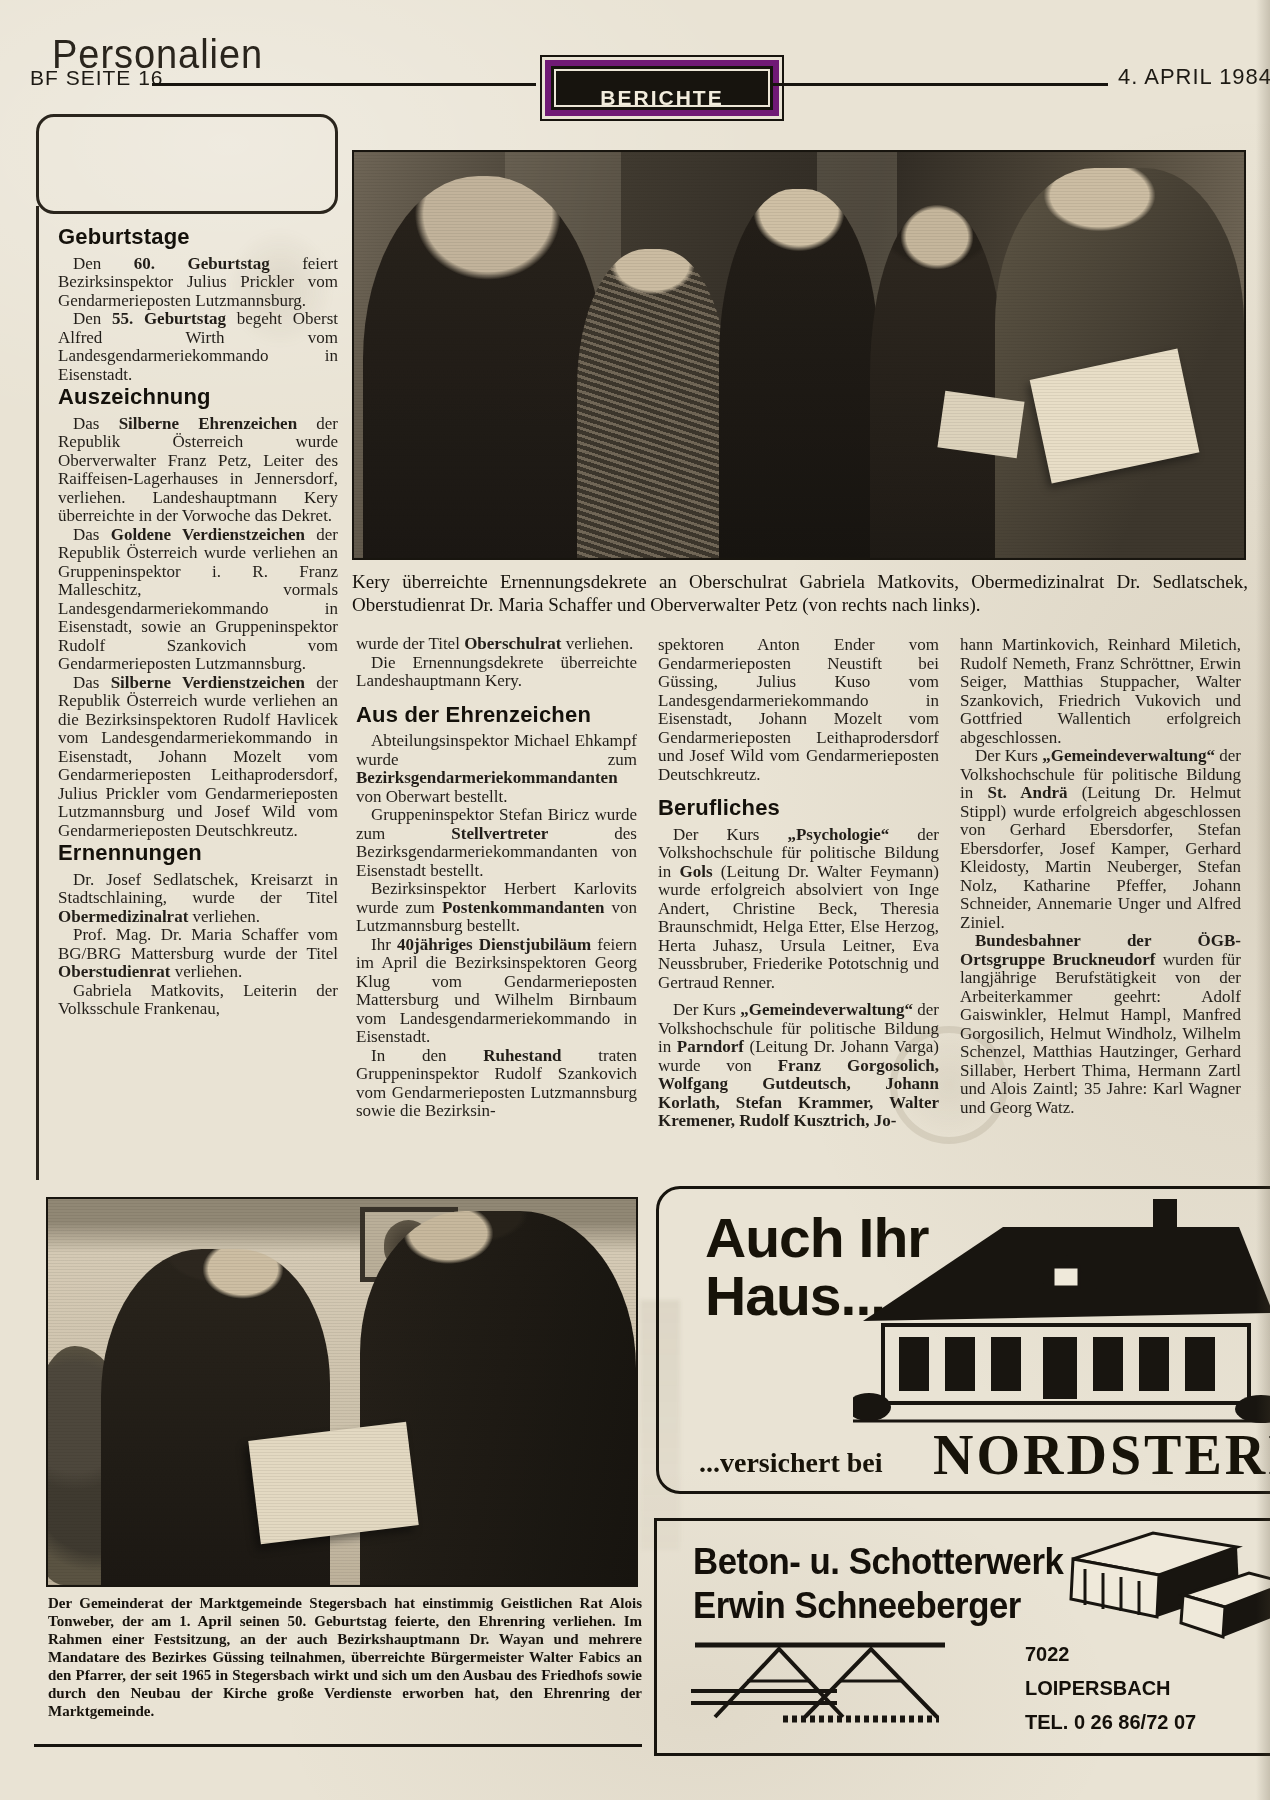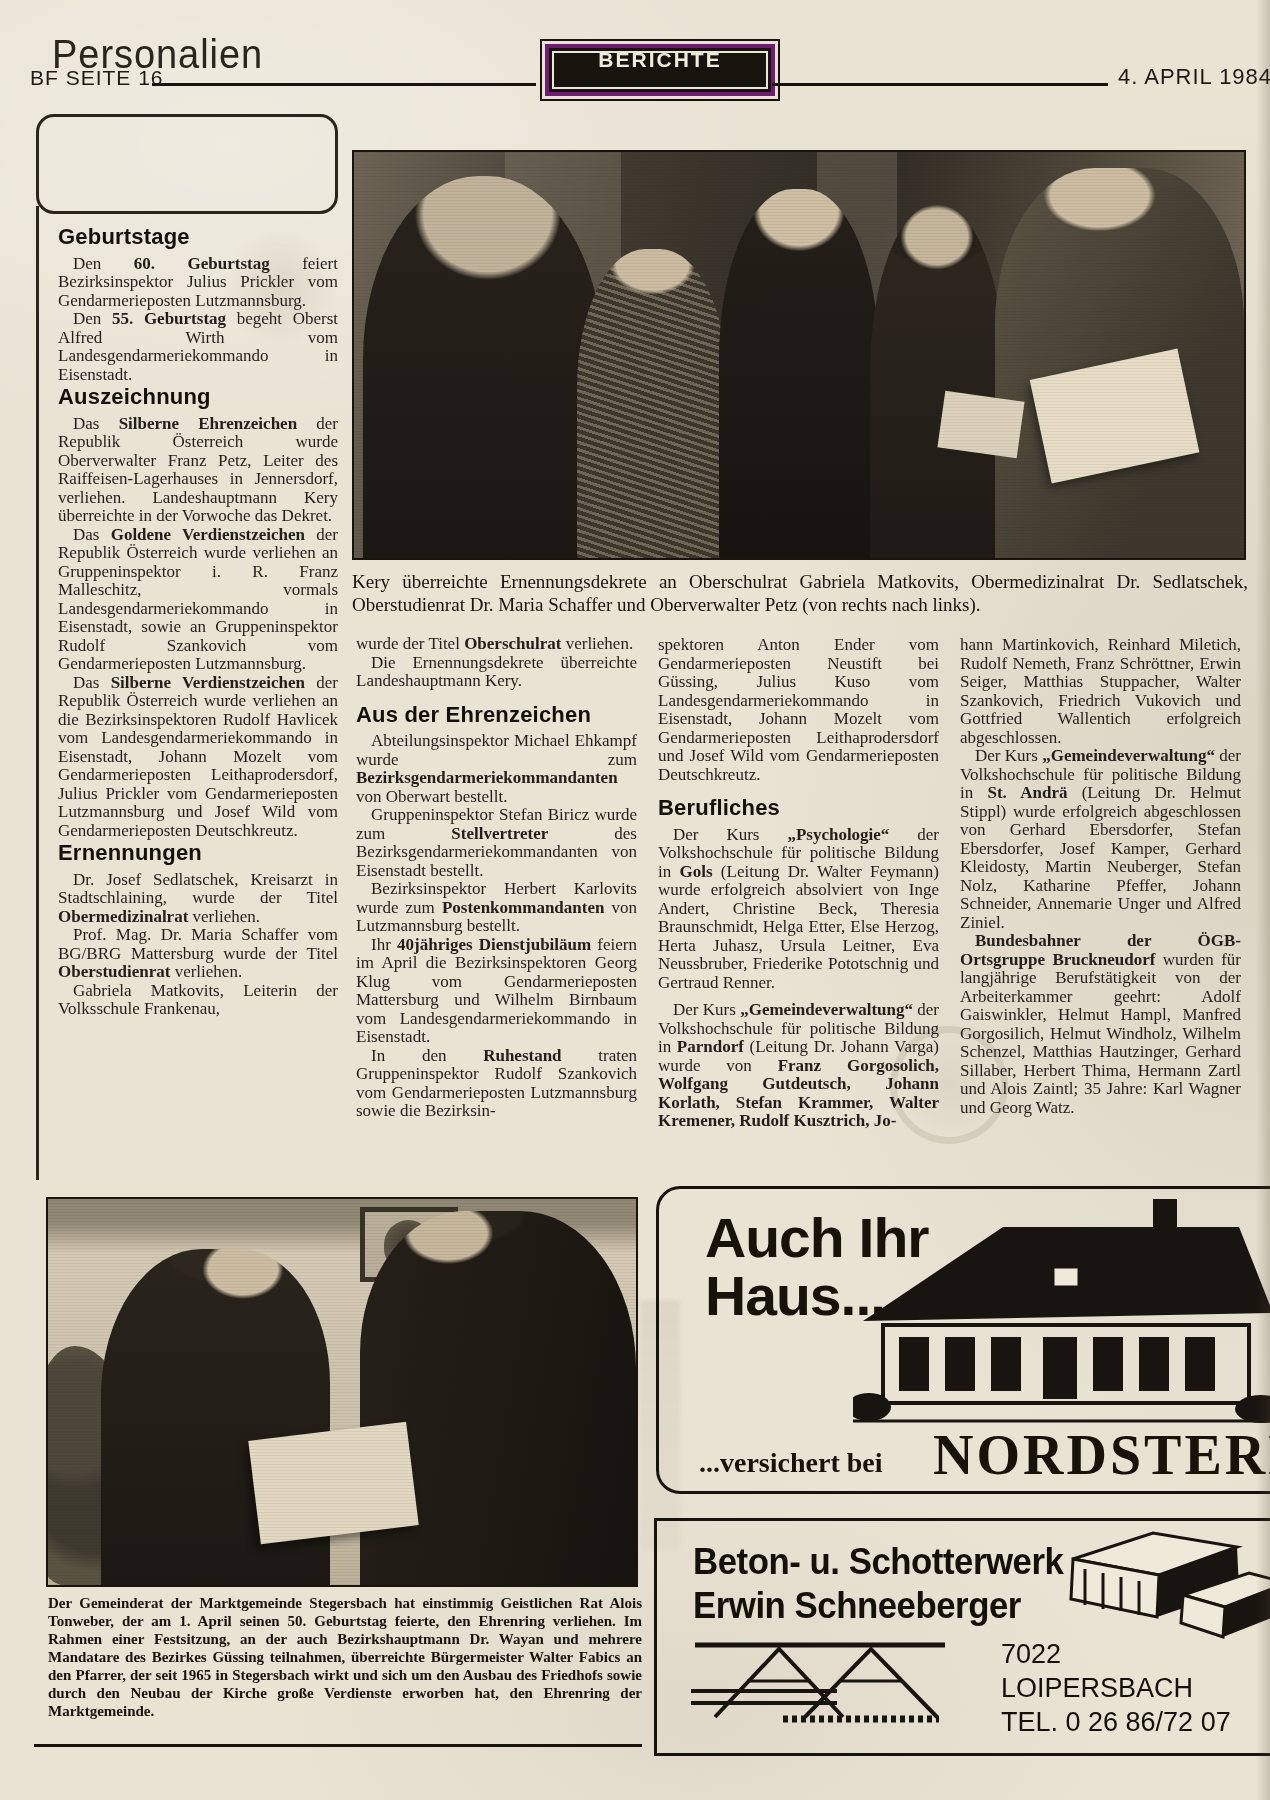--- a/index.html
+++ b/index.html
@@ -14,23 +14,23 @@
     background:linear-gradient(to left, rgba(80,70,50,.22), transparent);pointer-events:none;}
 
   
   .hleft{position:absolute;left:30px;top:66px;font-family:"Liberation Sans",sans-serif;
          font-size:21px;letter-spacing:1px;color:#1d1a14;}
   .hright{position:absolute;left:1118px;top:64px;font-family:"Liberation Sans",sans-serif;
           font-size:22px;letter-spacing:1px;white-space:nowrap;color:#1d1a14;}
   .hrule{position:absolute;top:83px;height:3px;background:#17140e;}
   .hrule.l{left:152px;width:384px;}
   .hrule.r{left:772px;width:336px;}
-  .badge{position:absolute;left:545px;top:44px;width:222px;height:44px;background:#17140e;
-         border:4px solid #701a75;box-shadow:0 0 0 3px #e9e3d4, 0 0 0 5px #17140e;
-         display:flex;align-items:flex-start;justify-content:center;}
+  .badge{position:absolute;left:545px;top:60px;width:222px;height:44px;background:#17140e;
+         border:6px solid #701a75;box-shadow:0 0 0 3px #e9e3d4, 0 0 0 5px #17140e;
+         display:flex;align-items:flex-end;justify-content:center;}
   .badge::before{content:"";position:absolute;inset:3px;border:2px solid #ece6d7;}
   .badge span{position:relative;font-family:"Liberation Sans",sans-serif;font-weight:700;
          font-size:21px;letter-spacing:2px;color:#f2ecdd;}
 
   
   .pers-box{position:absolute;left:36px;top:114px;width:296px;height:94px;
             border:3px solid #2a251d;border-radius:18px;}
   .pers-title{position:absolute;left:52px;top:32px;font-family:"Liberation Sans",sans-serif;
             font-size:40px;font-weight:400;letter-spacing:1px;color:#2a251d;transform:scaleX(.95);transform-origin:left;}
   .left-rule{position:absolute;left:36px;top:206px;width:3px;height:974px;background:#2a251d;}
@@ -114,22 +114,22 @@
   .nord-tag{position:absolute;left:40px;top:258px;font-size:28px;font-weight:700;color:#171309;}
   .nord-brand{position:absolute;left:274px;top:234px;font-size:56px;font-weight:700;
       letter-spacing:3px;color:#171309;white-space:nowrap;}
   .house-svg{position:absolute;left:194px;top:4px;width:420px;height:246px;}
 
   .ad-beton{position:absolute;left:654px;top:1518px;width:650px;height:232px;border:3.5px solid #17140e;}
   .beton-l1,.beton-l2{position:absolute;font-family:"Liberation Sans",sans-serif;font-weight:700;
       font-size:37px;letter-spacing:-.5px;color:#14100a;transform:scaleX(.94);transform-origin:left;}
   .beton-l1{left:36px;top:20px;}
   .beton-l2{left:36px;top:64px;}
-  .beton-addr{position:absolute;left:344px;top:116px;font-family:"Liberation Sans",sans-serif;
-      font-weight:400;font-size:27px;line-height:34px;color:#14100a;}
+  .beton-addr{position:absolute;left:368px;top:116px;font-family:"Liberation Sans",sans-serif;
+      font-weight:700;font-size:20px;line-height:34px;color:#14100a;}
   .machine-svg{position:absolute;left:30px;top:108px;width:266px;height:100px;}
   .bricks-svg{position:absolute;left:376px;top:4px;width:260px;height:118px;}
 
   
   .ghost-circle{position:absolute;left:890px;top:1026px;width:104px;height:104px;border-radius:50%;
       border:7px solid rgba(125,112,85,.16);background:radial-gradient(rgba(125,112,85,.08), transparent 70%);}
   .ghost-blot{position:absolute;left:226px;top:228px;width:108px;height:120px;
       background:radial-gradient(rgba(130,115,85,.14), transparent 70%);filter:blur(2px);}
   .ghost-blot2{position:absolute;left:640px;top:1300px;width:40px;height:250px;
       background:linear-gradient(rgba(120,108,82,.10), rgba(120,108,82,.04));filter:blur(2px);}

